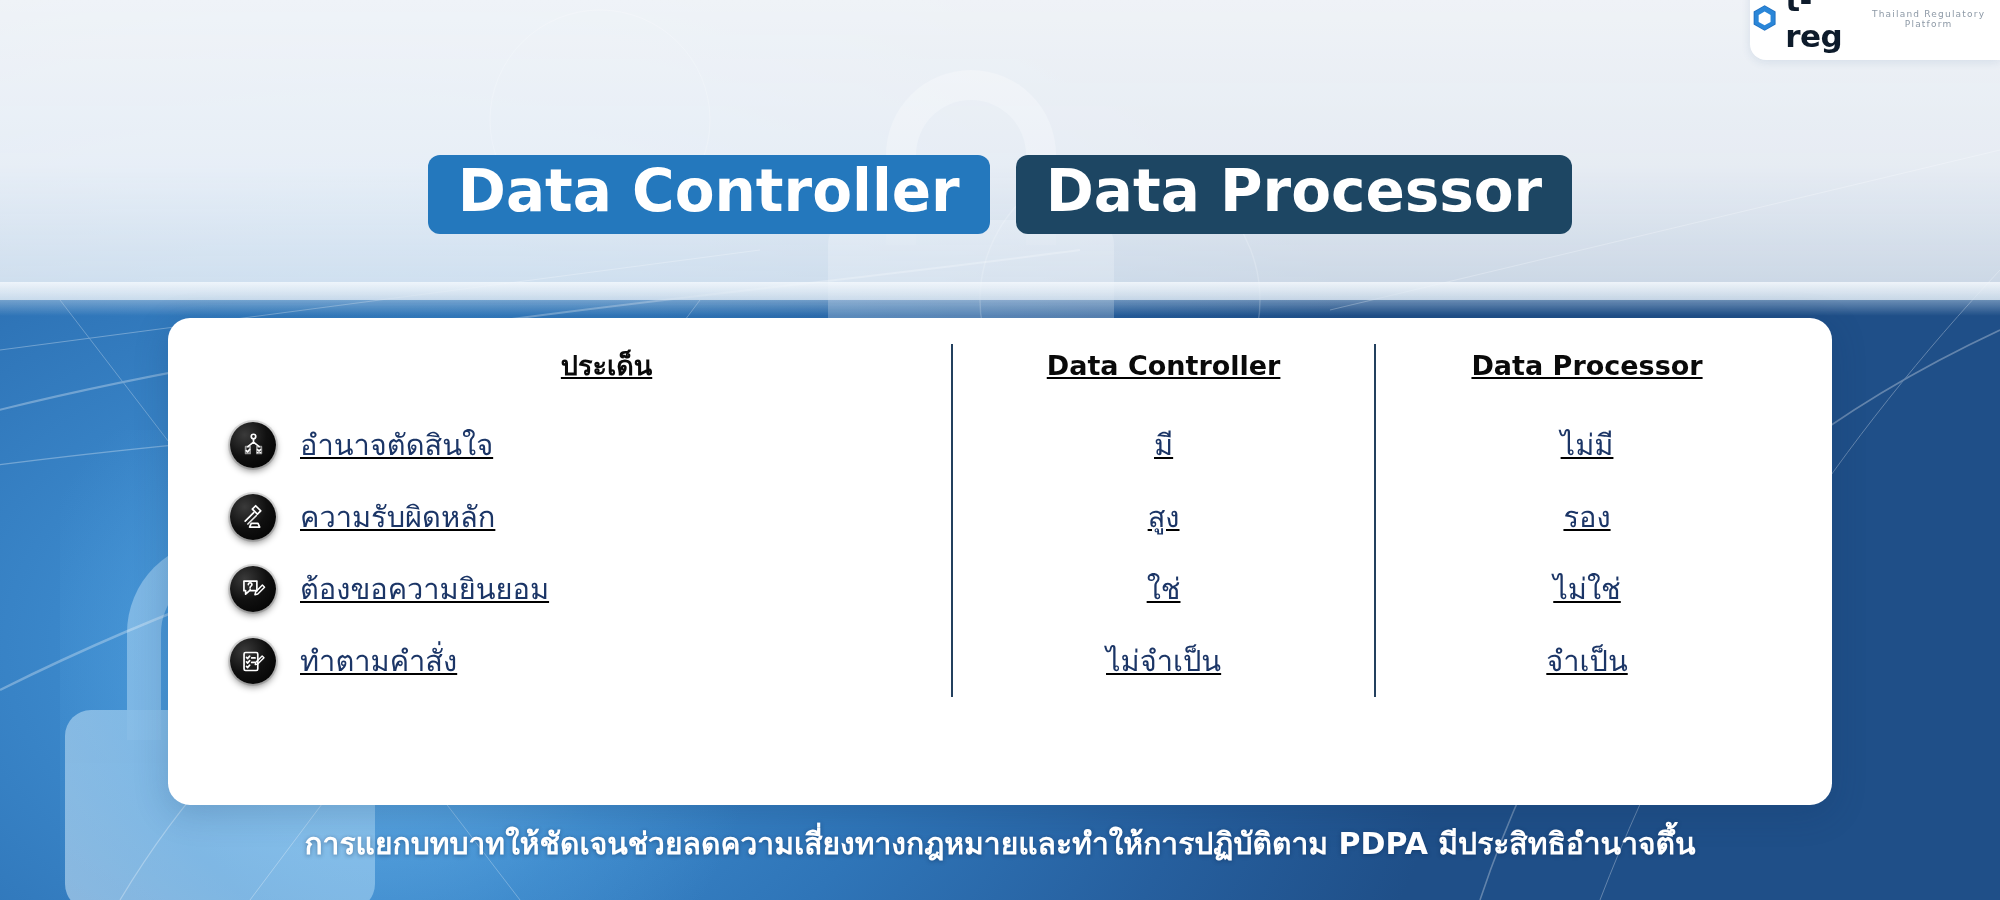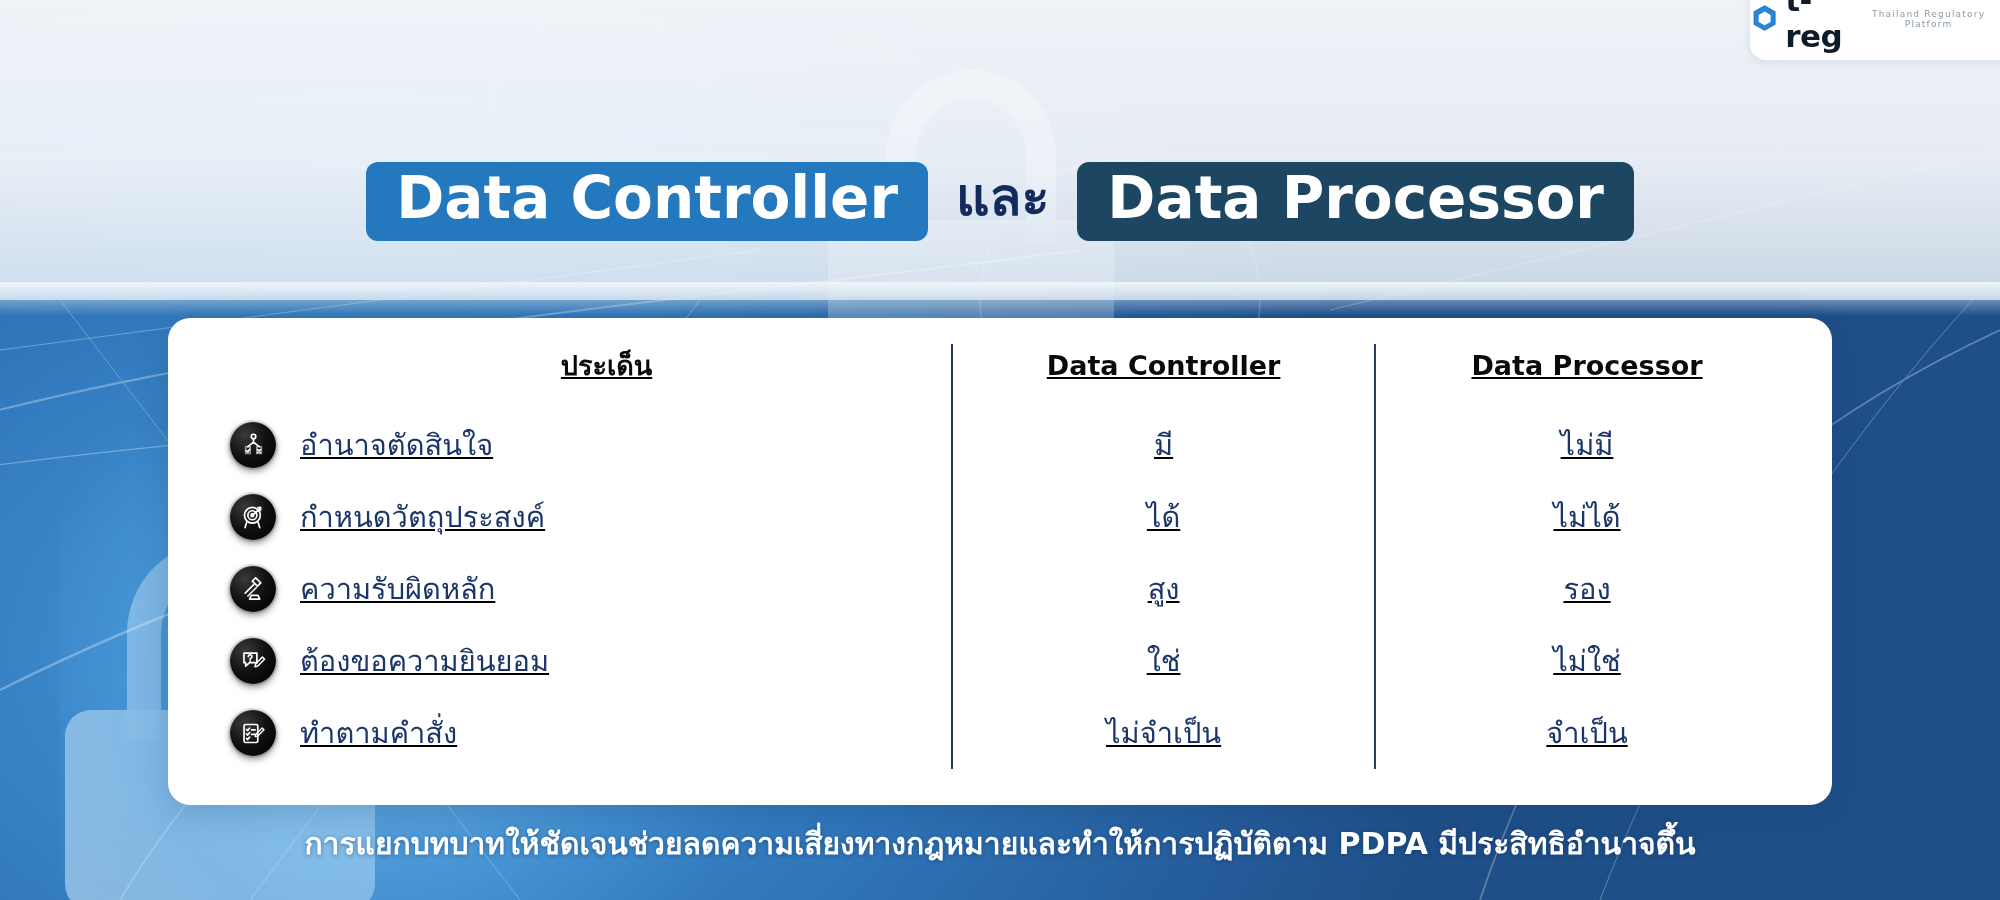--- a/index.html
+++ b/index.html
@@ -227,21 +227,20 @@
         </svg>
         <span class="logo-word">t-reg</span>
       </div>
       <div class="logo-tag">Thailand Regulatory Platform</div>
     </div>
   </div>
 
 
   <div class="badge-row">
     <span class="badge badge-controller">Data Controller</span>
-    <span class="badge-sep">และ</span>
     <span class="badge badge-processor">Data Processor</span>
   </div>
 
   <div class="card">
     <table class="tbl">
       <colgroup>
         <col class="c-issue">
           <col class="c-ctrl">
           <col class="c-proc">
       </colgroup>
@@ -267,38 +266,20 @@
                   <path d="M15.6 15.6 L18.2 18.2 M18.2 15.6 L15.6 18.2"></path>
                 </svg>
               </span>
               <span class="issue-label">อำนาจตัดสินใจ</span>
             </div>
           </td>
           <td class="divider-l">มี</td>
           <td class="divider-l">ไม่มี</td>
         </tr>
 
-        <tr>
-          <td class="issue-cell">
-            <div class="issue-inner">
-              <span class="ico">
-                <svg viewBox="0 0 24 24" fill="none" stroke="#ffffff" stroke-width="1.5" stroke-linecap="round" stroke-linejoin="round">
-                  <circle cx="11" cy="10" r="7"></circle>
-                  <circle cx="11" cy="10" r="4"></circle>
-                  <circle cx="11" cy="10" r="1.2"></circle>
-                  <path d="M11 10 L18 4 M16 3.2 L18.4 3 L18.2 5.6"></path>
-                  <path d="M6 16 L4.5 21 M16 16 L17.5 21"></path>
-                </svg>
-              </span>
-              <span class="issue-label">กำหนดวัตถุประสงค์</span>
-            </div>
-          </td>
-          <td class="divider-l">ได้</td>
-          <td class="divider-l">ไม่ได้</td>
-        </tr>
 
         <tr>
           <td class="issue-cell">
             <div class="issue-inner">
               <span class="ico">
                 <svg viewBox="0 0 24 24" fill="none" stroke="#ffffff" stroke-width="1.5" stroke-linecap="round" stroke-linejoin="round">
                   <rect x="11.5" y="3.2" width="6.4" height="4.2" transform="rotate(45 14.7 5.3)"></rect>
                   <path d="M12.2 7.6 L4.6 15.2"></path>
                   <path d="M7 17.8 L14.6 10.2" opacity="0.9"></path>
                   <path d="M8.5 20.5 L17.5 20.5 L16 17.2 L10 17.2 Z"></path>

